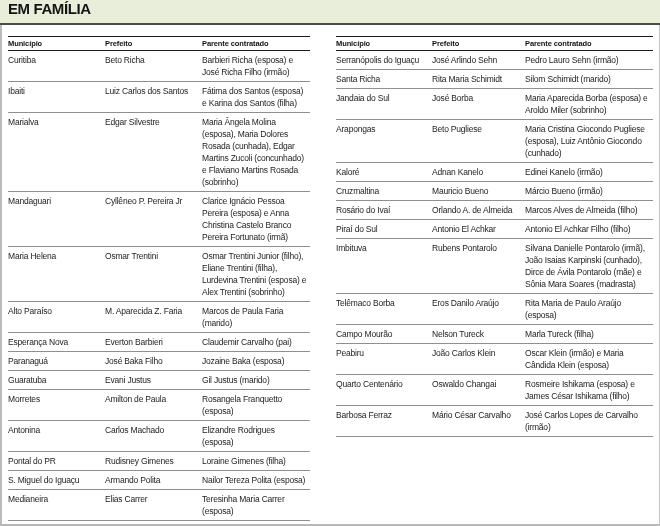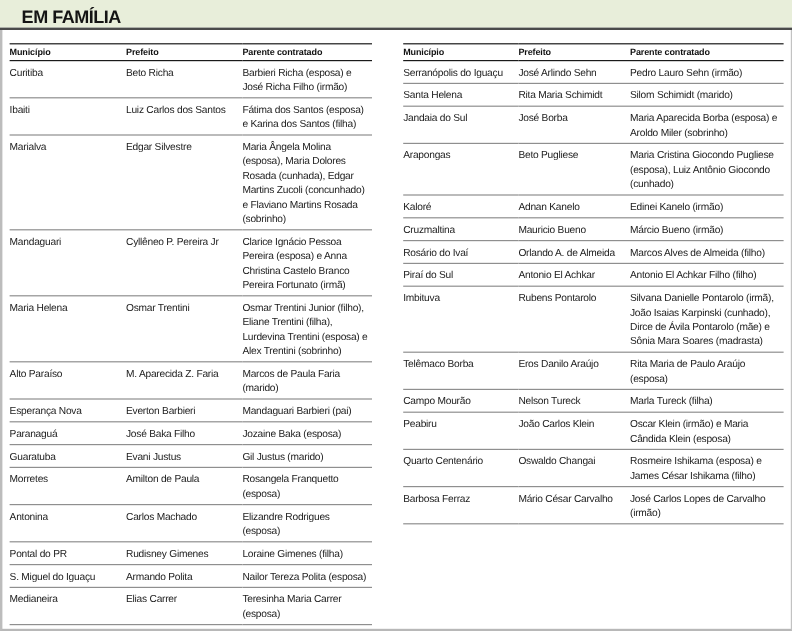--- a/index.html
+++ b/index.html
@@ -12,22 +12,22 @@
   }
   .page {
     position: relative;
     width: 660px; height: 526px;
     box-sizing: border-box;
   }
   .band {
     height: 23px;
     background: #e8eeda;
     display: flex;
-    align-items: flex-end;
-    padding-left: 18px;
+    align-items: flex-start;
+    padding-left: 8px;
     box-sizing: border-box;
   }
   .band h1 {
     margin: 0;
     font-size: 15px;
     font-weight: bold;
     letter-spacing: -0.4px;
     color: #141414;
   }
   .rule {
@@ -136,21 +136,21 @@
             <td>Osmar Trentini Junior (filho), Eliane Trentini (filha), Lurdevina Trentini (esposa) e Alex Trentini (sobrinho)</td>
           </tr>
           <tr>
             <td>Alto Paraíso</td>
             <td>M. Aparecida Z. Faria</td>
             <td>Marcos de Paula Faria (marido)</td>
           </tr>
           <tr>
             <td>Esperança Nova</td>
             <td>Everton Barbieri</td>
-            <td>Mandaguari Barbieri (pai)</td>
+            <td>Claudemir Carvalho (pai)</td>
           </tr>
           <tr>
             <td>Paranaguá</td>
             <td>José Baka Filho</td>
             <td>Jozaine Baka (esposa)</td>
           </tr>
           <tr>
             <td>Guaratuba</td>
             <td>Evani Justus</td>
             <td>Gil Justus (marido)</td>
@@ -201,21 +201,21 @@
           <th>Parente contratado</th>
         </tr>
       </thead>
       <tbody>
           <tr>
             <td>Serranópolis do Iguaçu</td>
             <td>José Arlindo Sehn</td>
             <td>Pedro Lauro Sehn (irmão)</td>
           </tr>
           <tr>
-            <td>Santa Helena</td>
+            <td>Santa Richa</td>
             <td>Rita Maria Schimidt</td>
             <td>Silom Schimidt (marido)</td>
           </tr>
           <tr>
             <td>Jandaia do Sul</td>
             <td>José Borba</td>
             <td>Maria Aparecida Borba (esposa) e Aroldo Miler (sobrinho)</td>
           </tr>
           <tr>
             <td>Arapongas</td>

